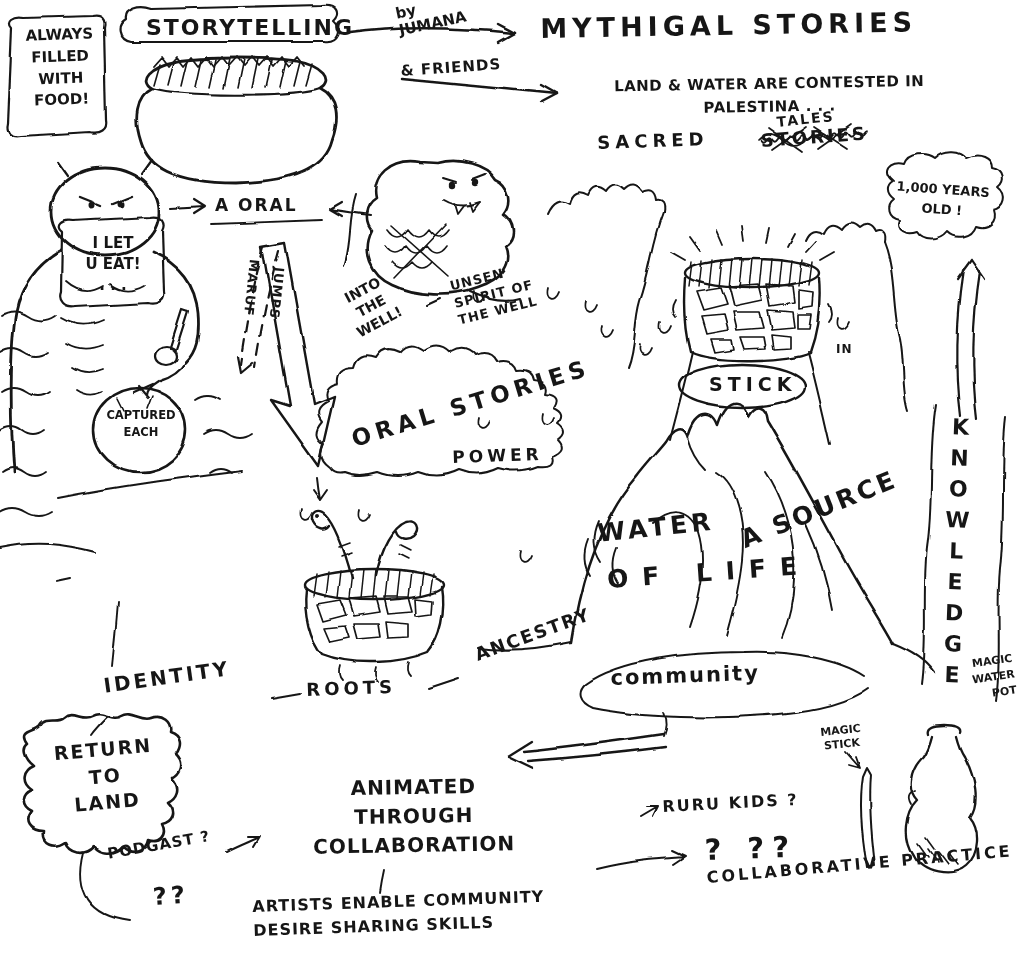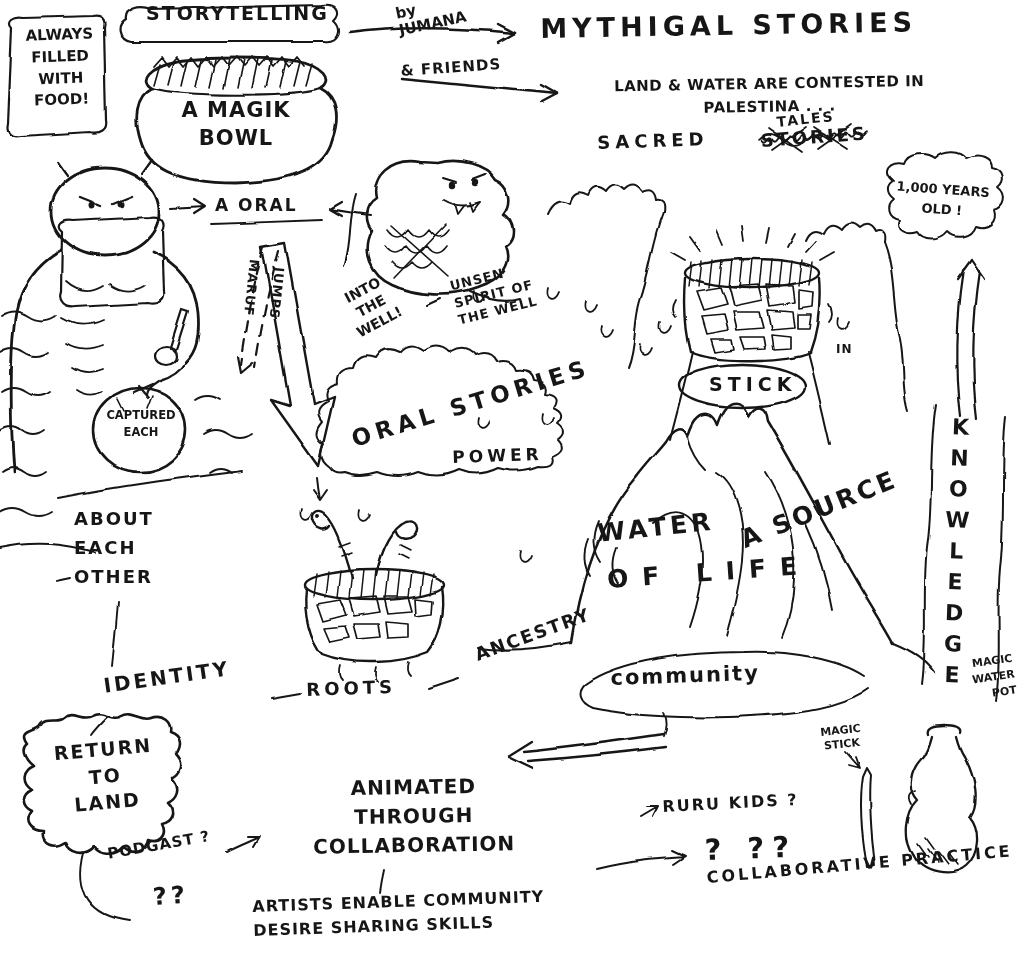--- a/index.html
+++ b/index.html
@@ -214,56 +214,54 @@
       <path d="M918,844 l10,14 M928,849 l10,14 M938,852 l10,13 M948,854 l9,12 M926,838 l8,11" stroke-width="1.6"></path>
       <path d="M916,790 q-10,4 -4,14" stroke-width="1.8"></path>
     </g>
   </g>
 </svg>
 
 <div class="lbl center" style="left:16px;top:26px;width:86px;font-size:15px;line-height:1.45;transform:rotate(-2deg)">ALWAYS
 FILLED
 WITH
 FOOD!</div>
-<div class="lbl" style="left:146px;top:2px;font-size:19px;letter-spacing:2px">STORYTELLING</div>
+<div class="lbl" style="left:146px;top:14px;font-size:22px;letter-spacing:2px">STORYTELLING</div>
 <div class="lbl" style="left:394px;top:6px;font-size:15px;line-height:1.15;transform:rotate(-12deg)">by
 JUMANA</div>
 <div class="lbl" style="left:400px;top:62px;font-size:15px;letter-spacing:1px;transform:rotate(-4deg)">&amp; FRIENDS</div>
 <div class="lbl" style="left:540px;top:12px;font-size:27px;letter-spacing:5px;transform:rotate(-1deg)">MYTHIGAL STORIES</div>
 <div class="lbl center" style="left:576px;top:76px;width:386px;font-size:15px;line-height:1.55;letter-spacing:0.5px;transform:rotate(-1deg)">LAND &amp; WATER ARE CONTESTED IN
 PALESTINA . . .</div>
 <div class="lbl" style="left:776px;top:114px;font-size:14px;letter-spacing:2px;transform:rotate(-6deg)">TALES</div>
 <div class="lbl" style="left:597px;top:132px;font-size:18px;letter-spacing:5px;transform:rotate(-2deg)">SACRED</div>
 <div class="lbl strike" style="left:760px;top:130px;font-size:18px;letter-spacing:3px;transform:rotate(-4deg)">STORIES</div>
-<div class="lbl center" style="left:175px;top:96px;width:122px;font-size:21px;line-height:1.35;letter-spacing:1px">A MAGIK
-BOWL</div>
 <div class="lbl" style="left:215px;top:195px;font-size:17px;letter-spacing:2px">A ORAL</div>
 <div class="lbl center" style="left:888px;top:176px;width:112px;font-size:13px;line-height:1.5;transform:rotate(4deg)">1,000 YEARS
 OLD !</div>
+<div class="lbl center" style="left:68px;top:233px;width:90px;font-size:15px;line-height:1.4">I LET
+U EAT!
+. . .</div>
 <div class="lbl center" style="left:100px;top:407px;width:82px;font-size:11.5px;line-height:1.5">CAPTURED
 EACH</div>
 <div class="lbl" style="left:262px;top:260px;font-size:13px;letter-spacing:1px;transform:rotate(96deg)">MARUF</div>
 <div class="lbl" style="left:287px;top:268px;font-size:13px;letter-spacing:1px;transform:rotate(96deg)">JUMPS</div>
 <div class="lbl center" style="left:330px;top:297px;width:64px;font-size:14px;line-height:1.3;transform:rotate(-28deg)">INTO
 THE
 WELL!</div>
 <div class="lbl" style="left:448px;top:278px;font-size:13px;line-height:1.35;letter-spacing:1px;transform:rotate(-14deg)">UNSEN
 SPIRIT OF
 THE WELL</div>
 <div class="lbl" style="left:348px;top:426px;font-size:23px;letter-spacing:5px;transform:rotate(-17deg)">ORAL STORIES</div>
 <div class="lbl" style="left:452px;top:447px;font-size:17px;letter-spacing:4px;transform:rotate(-2deg)">POWER</div>
 <div class="lbl" style="left:709px;top:373px;font-size:19px;letter-spacing:5px">STICK</div>
 <div class="lbl" style="left:836px;top:342px;font-size:12px;letter-spacing:1px">IN</div>
 <div class="lbl" style="left:596px;top:518px;font-size:25px;letter-spacing:4px;transform:rotate(-6deg)">WATER</div>
 <div class="lbl" style="left:736px;top:526px;font-size:25px;letter-spacing:3px;transform:rotate(-22deg)">A SOURCE</div>
 <div class="lbl" style="left:606px;top:564px;font-size:25px;letter-spacing:14px;transform:rotate(-4deg)">OF LIFE</div>
 <div class="lbl vert" style="left:947px;top:414px;font-size:22px;letter-spacing:6px;transform:rotate(2deg)">KNOWLEDGE</div>
-<div class="lbl" style="left:74px;top:505px;font-size:18px;line-height:1.6;letter-spacing:2px">ABOUT
-EACH
-OTHER</div>
 <div class="lbl" style="left:102px;top:674px;font-size:20px;letter-spacing:3px;transform:rotate(-8deg)">IDENTITY</div>
 <div class="lbl" style="left:306px;top:679px;font-size:18px;letter-spacing:4px;transform:rotate(-2deg)">ROOTS</div>
 <div class="lbl" style="left:472px;top:645px;font-size:18px;letter-spacing:2px;transform:rotate(-20deg)">ANCESTRY</div>
 <div class="lbl" style="left:610px;top:665px;font-size:21px;letter-spacing:2px;transform:rotate(-2deg)">community</div>
 <div class="lbl center" style="left:46px;top:741px;width:112px;font-size:19px;line-height:1.4;letter-spacing:2px;transform:rotate(-5deg)">RETURN
 TO
 LAND</div>
 <div class="lbl center" style="left:296px;top:775px;width:234px;font-size:20px;line-height:1.45;letter-spacing:1px;transform:rotate(-1deg)">ANIMATED
 THROUGH
 COLLABORATION</div>

